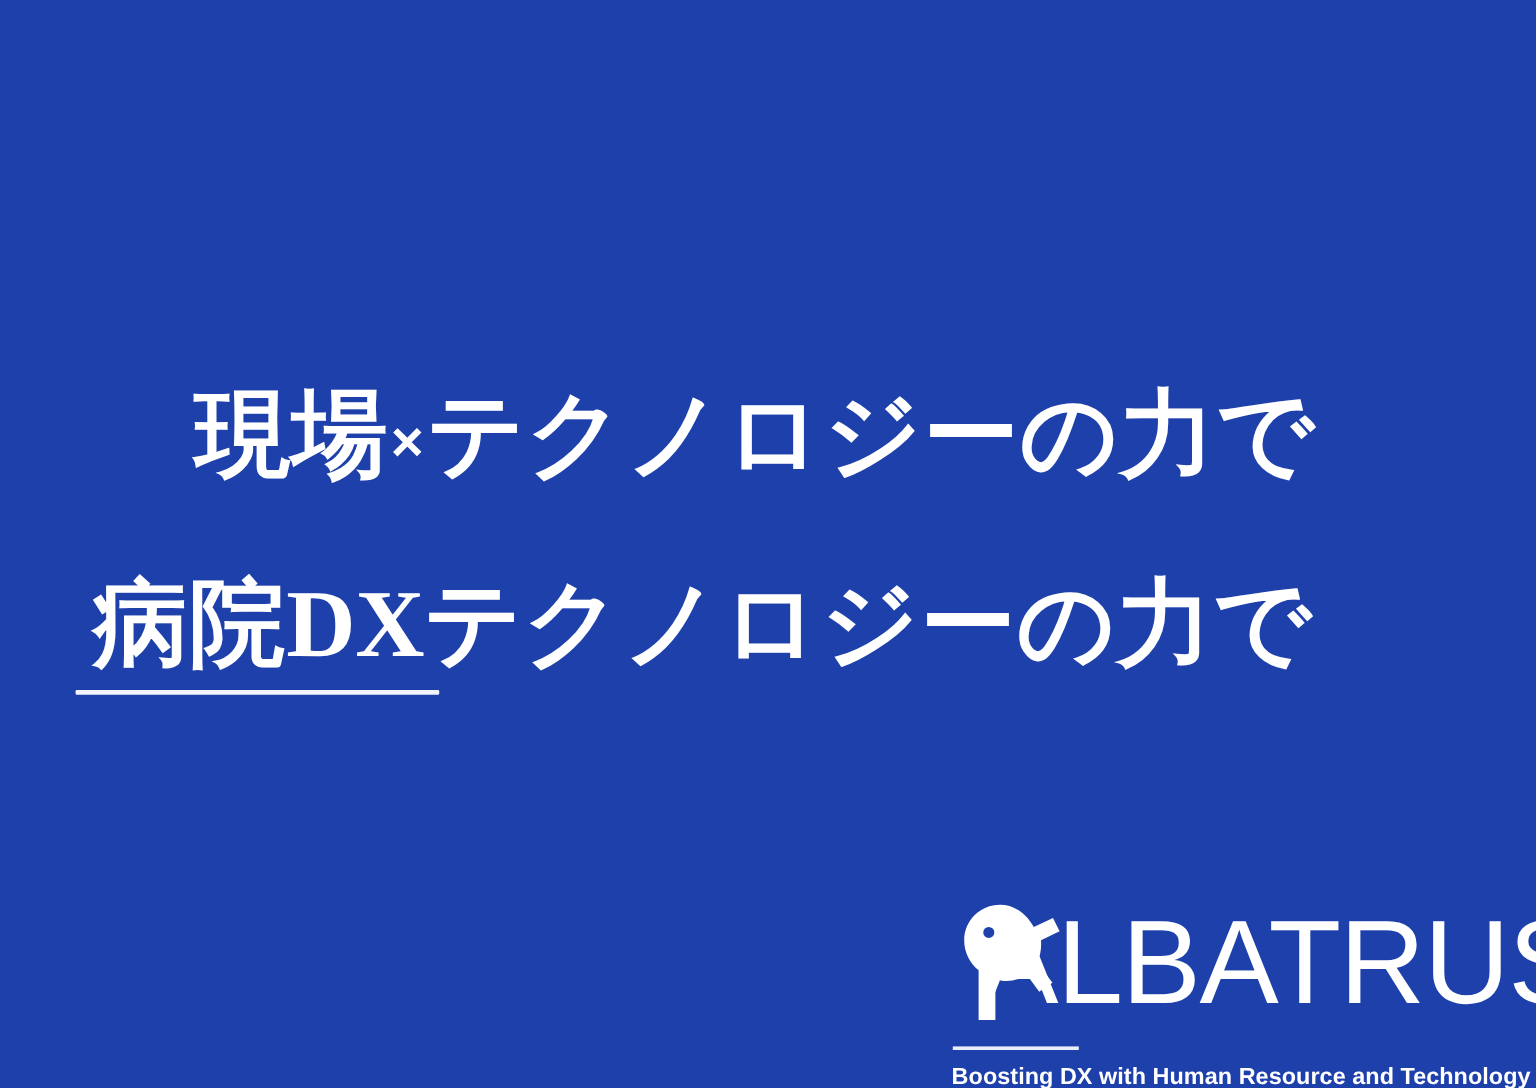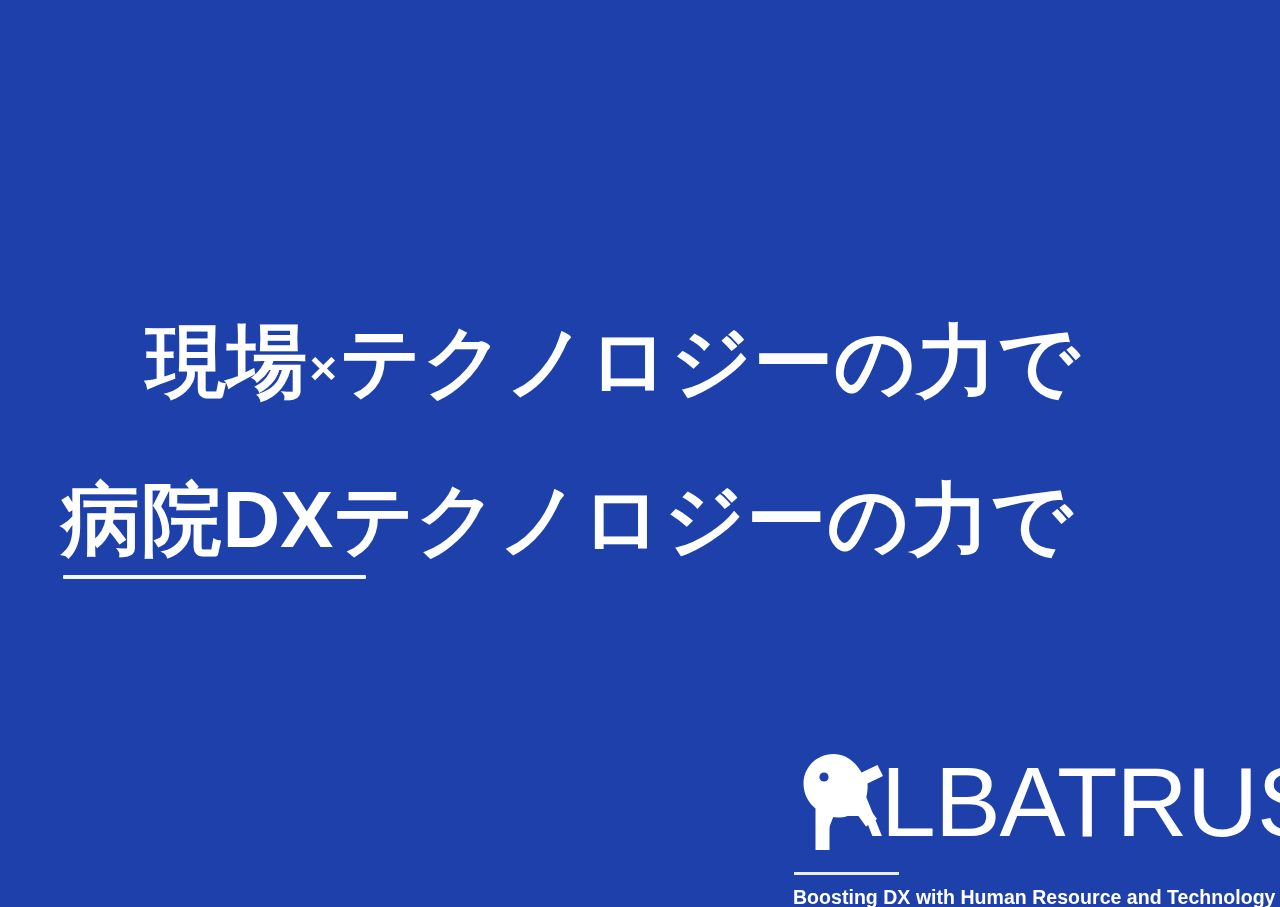--- a/index.html
+++ b/index.html
@@ -27,39 +27,40 @@
     width: 1280px;
   }
 
   .headline-line {
     color: #ffffff;
     font-weight: 700;
     font-size: 80px;
     line-height: 152px;
     letter-spacing: 0.01em;
     white-space: nowrap;
+    margin-left: 16px;
     -webkit-font-smoothing: antialiased;
   }
 
   .headline-line.line-1 {
     padding-left: 146px;
   }
   .headline-line.line-2 {
     padding-left: 61px;
   }
 
   .headline-line .mult {
     font-size: 47px;
     font-weight: 700;
     vertical-align: 0.10em;
     padding: 0 2px;
   }
 
   .headline-line .latin {
-    font-family: Liberation Sans, sans-serif;
+    font-family: Liberation Serif, serif;
     letter-spacing: -0.005em;
   }
 
   
   .headline-rule {
     position: absolute;
     left: 63px;
     top: 575px;
     width: 303px;
     height: 4px;

